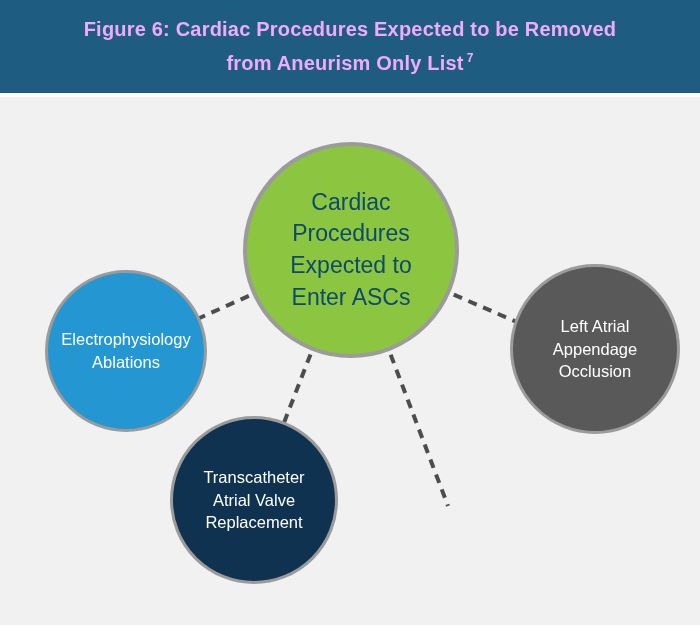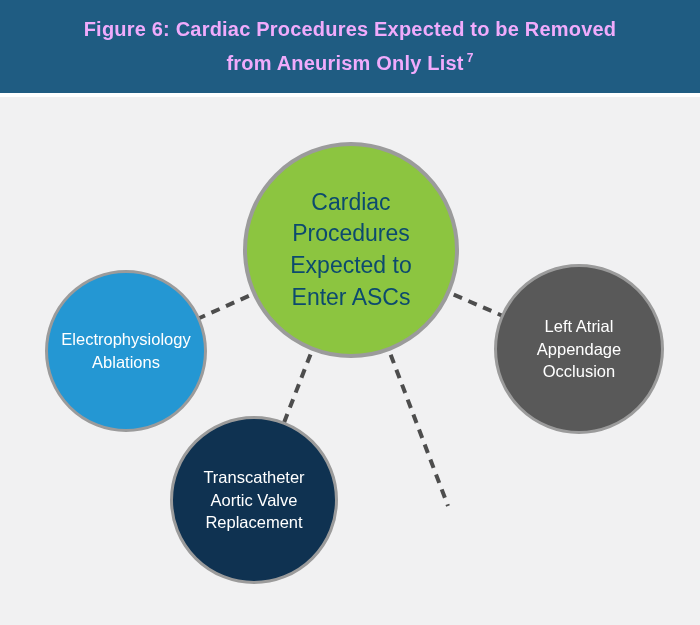--- a/index.html
+++ b/index.html
@@ -87,21 +87,21 @@
     color: #FFFFFF;
     font-size: 16.5px;
   }
 
   .node-electro {
     left: 45px; top: 270px;
     width: 162px; height: 162px;
     background: #2497D3;
   }
   .node-laao {
-    left: 494px; top: 264px;
+    left: 510px; top: 264px;
     width: 170px; height: 170px;
     background: #595959;
   }
   .node-tavr {
     left: 170px; top: 416px;
     width: 168px; height: 168px;
     background: #0F3251;
   }
   .node-aaa {
     left: 366px; top: 424px;
@@ -143,19 +143,19 @@
     </div>
 
     <div class="circle node-sat node-laao">
       <span class="circle-label">Left Atrial
 Appendage
 Occlusion</span>
     </div>
 
     <div class="circle node-sat node-tavr">
       <span class="circle-label">Transcatheter
-Aortic Valve
+Atrial Valve
 Replacement</span>
     </div>
 
 
   </div>
 </div>
 
 </body></html>

